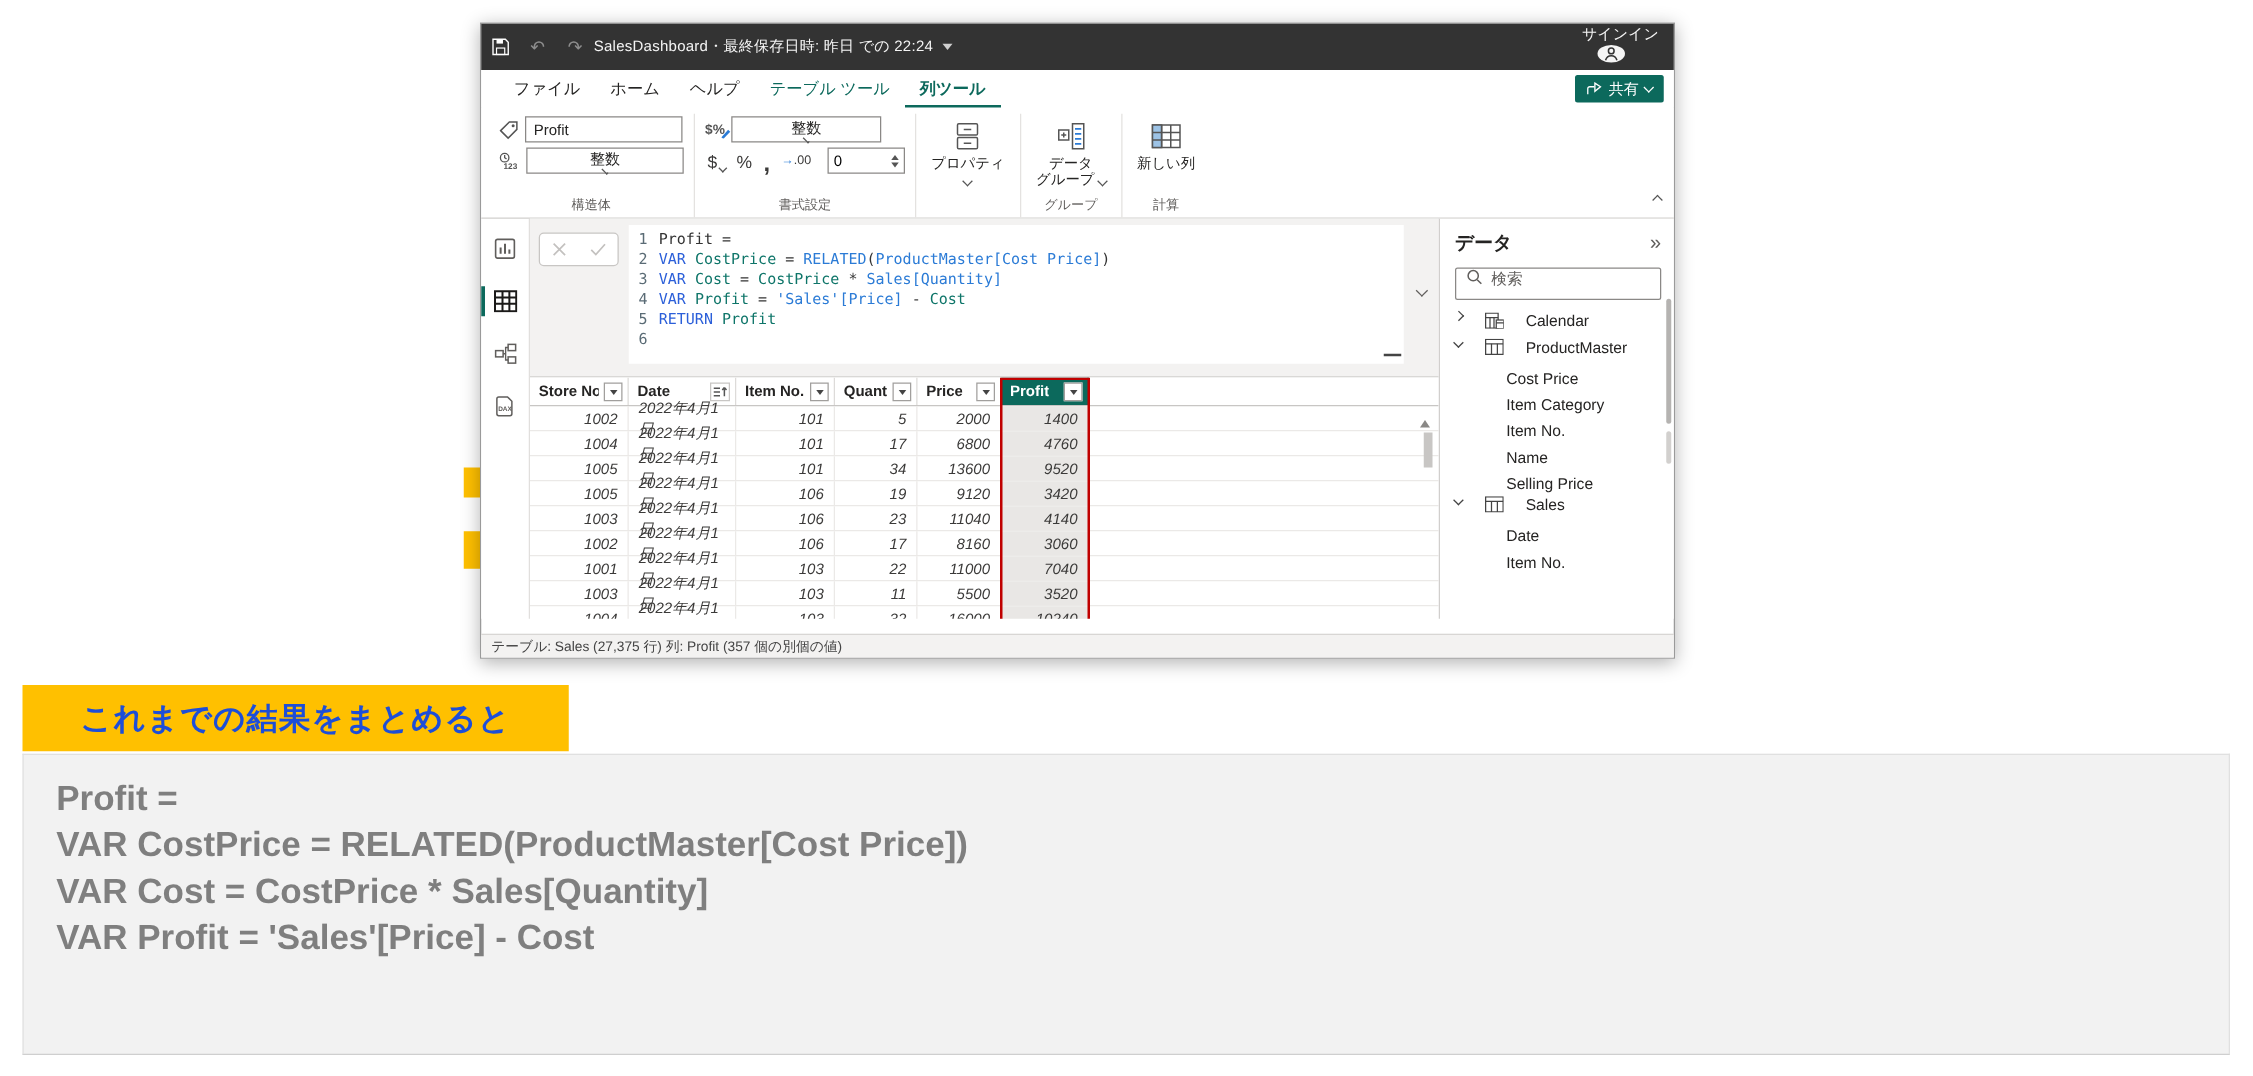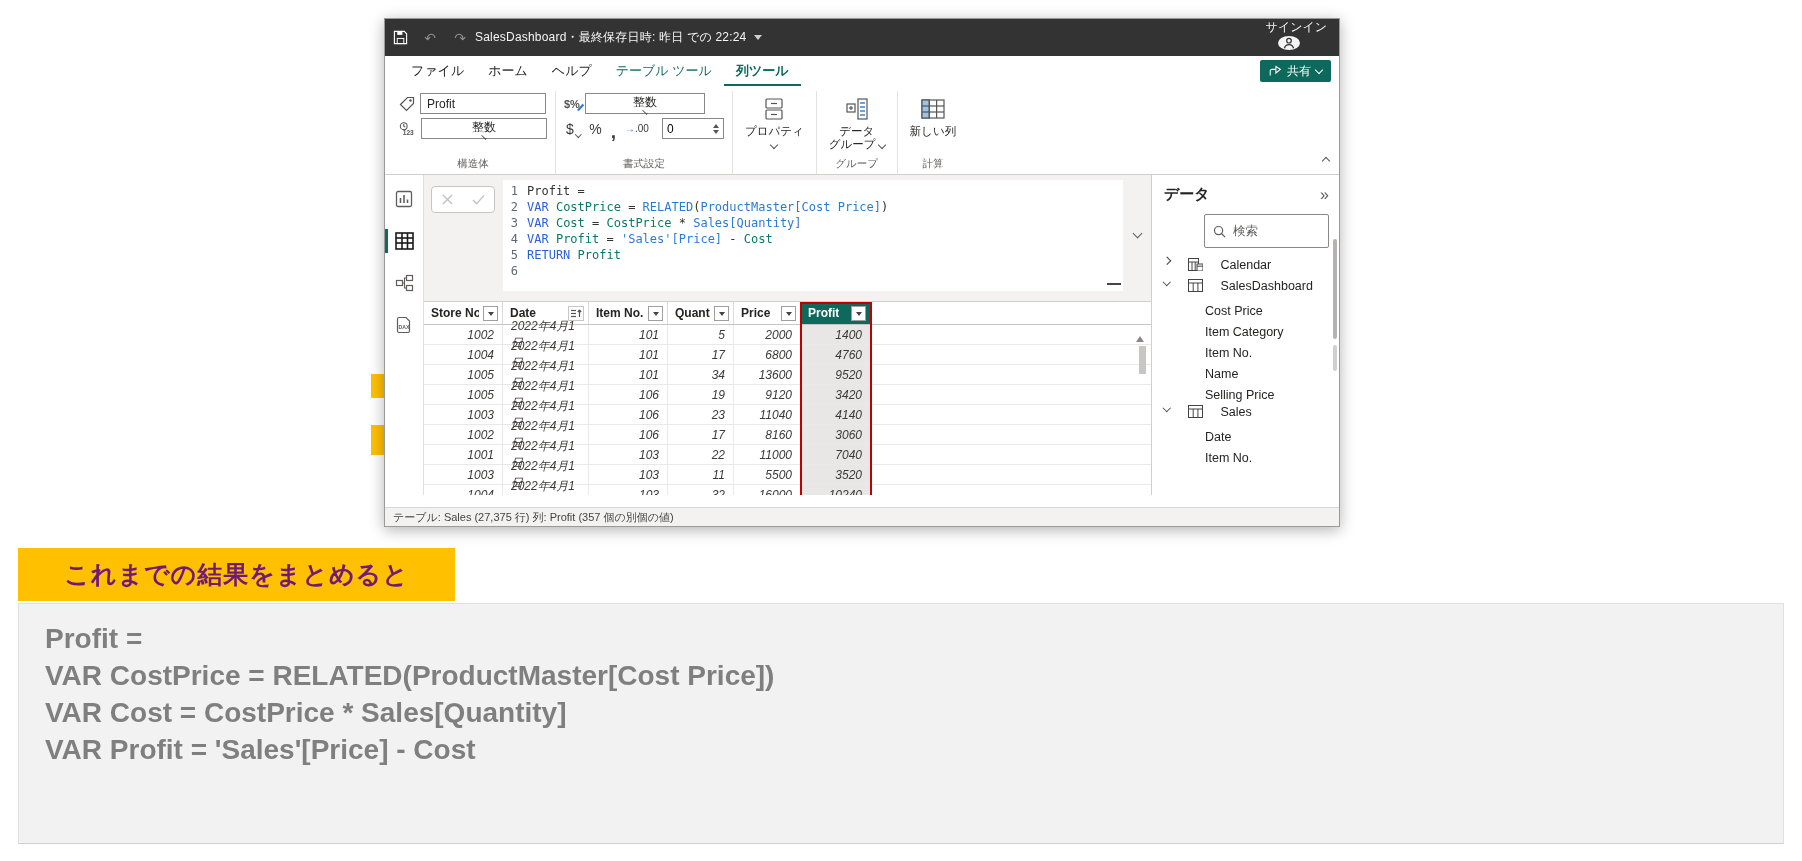--- a/index.html
+++ b/index.html
@@ -96,34 +96,34 @@
   .red-overlay{ position:absolute; left:376px; top:0; width:72px; height:206px; border:2px solid #C00000; pointer-events:none;}
   .tscroll-up{ position:absolute; right:7px; top:30px; width:0; height:0; border:4px solid transparent; border-bottom:6px solid #8a8886;}
   .tscroll-thumb{ position:absolute; right:5px; top:44px; width:7px; height:28px; background:#c8c6c4;}
   .tscroll-down{ position:absolute; right:7px; top:196px; width:0; height:0; border:4px solid transparent; border-top:6px solid #8a8886;}
 
   
   .datapane{ width:188px; flex:0 0 auto; border-left:1px solid #d1cfcd; background:#fff; padding:10px 10px 0 12px; position:relative;}
   .dp-head{ display:flex; align-items:center; justify-content:space-between;}
   .dp-title{ font-size:15px; font-weight:bold; color:#252423;}
   .dp-collapse{ font-size:16px; color:#605e5c; line-height:14px;}
-  .dp-search{ margin-top:10px; height:26px; border:1px solid #8a8886; border-radius:2px; display:flex; align-items:center; gap:7px; padding:16px 8px; color:#605e5c; font-size:12.5px;margin-left:40px;}
+  .dp-search{ margin-top:10px; height:26px; border:1px solid #8a8886; border-radius:2px; display:flex; gap:7px; padding:0 8px; color:#605e5c; font-size:12.5px;}
   .tree{ margin-top:10px; font-size:12.5px; color:#252423;}
   .tnode{ display:flex; align-items:flex-start; gap:18px; height:21px;}
   .tnode .chev{ border-color:#444; width:5.5px; height:5.5px; flex:0 0 auto;}
   .ticon{ display:flex; flex:0 0 auto;}
   .tchild{ height:21px; display:flex; align-items:center; padding-left:41px; color:#252423;}
   .dp-scroll{ position:absolute; right:2px; top:64px; width:4px; height:100px; background:#b5b3b1; border-radius:2px;}
   .dp-scroll2{ position:absolute; right:2px; top:170px; width:4px; height:26px; background:#d2d0ce; border-radius:2px;}
 
   
   .statusbar{ height:19px; flex:0 0 auto; background:#f3f2f1; border-top:1px solid #d8d6d4; display:flex; align-items:center; padding-left:8px; font-size:11px; color:#444;margin-top:12px;}
 
   
-  .yellow-box{ position:absolute; left:18px; top:548px; width:437px; height:53px; background:#FFC000; display:flex; align-items:center; justify-content:center; color:#701a75; font-size:25px; font-weight:bold; letter-spacing:1px; z-index:3;}
+  .yellow-box{ position:absolute; left:18px; top:548px; width:437px; height:53px; background:#FFC000; display:flex; align-items:center; justify-content:center; color:#1d4ed8; font-size:25px; font-weight:bold; letter-spacing:1px; z-index:3;}
   .gray-panel{ position:absolute; left:18px; top:603px; width:1766px; height:241px; background:#f2f2f2; border:1px solid #e0e0e0; border-bottom-color:#cfcfcf; padding:16px 0 0 26px; z-index:1;}
   .gray-line{ font-size:28px; font-weight:bold; color:#7f7f7f; line-height:37px; white-space:pre;}
 </style>
 </head>
 <body>
 
 <div class="yellow-strip" style="left:371px; top:374px; height:24px;"></div>
 <div class="yellow-strip" style="left:371px; top:425px; height:30px;"></div>
 
 <div class="pbi-window">
@@ -491,21 +491,21 @@
           <div class="tnode">
             <span class="chev "></span>
             <span class="ticon">
               <svg width="15" height="13" viewBox="0 0 15 13">
                 <rect x="0.5" y="0.5" width="14" height="12" fill="none" stroke="#444" stroke-width="1"></rect>
                 <line x1="0.5" y1="4" x2="14.5" y2="4" stroke="#444"></line>
                 <line x1="5.2" y1="4" x2="5.2" y2="12.5" stroke="#444"></line>
                 <line x1="9.9" y1="4" x2="9.9" y2="12.5" stroke="#444"></line>
               </svg>
             </span>
-            <span class="tlabel">SalesDashboard</span>
+            <span class="tlabel">ProductMaster</span>
           </div>
           <div class="tchild">Cost Price</div>
           <div class="tchild">Item Category</div>
           <div class="tchild">Item No.</div>
           <div class="tchild">Name</div>
           <div class="tchild">Selling Price</div>
           <div class="tnode">
             <span class="chev "></span>
             <span class="ticon">
               <svg width="15" height="13" viewBox="0 0 15 13">

